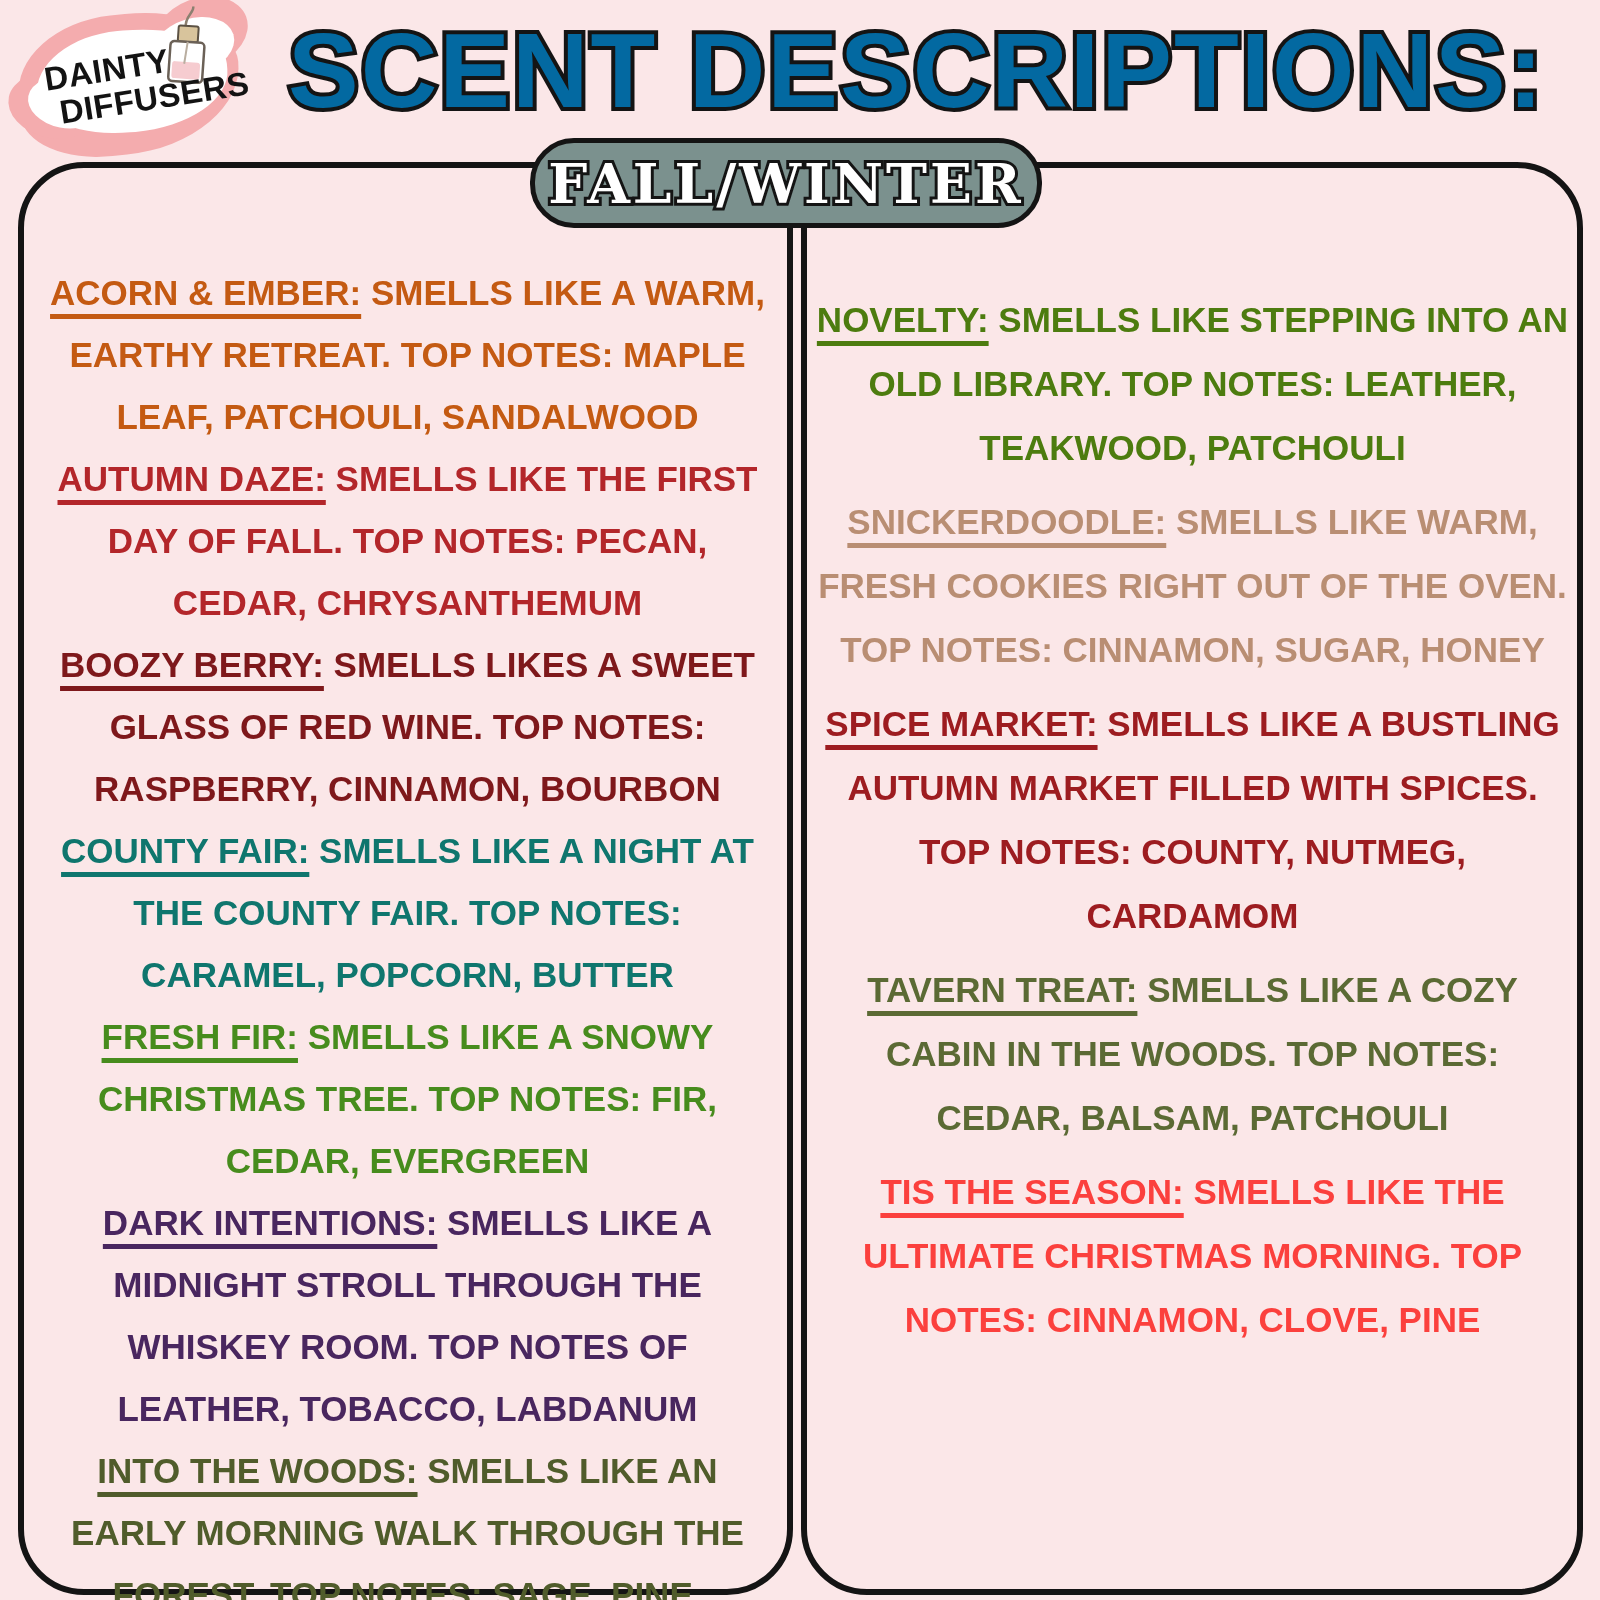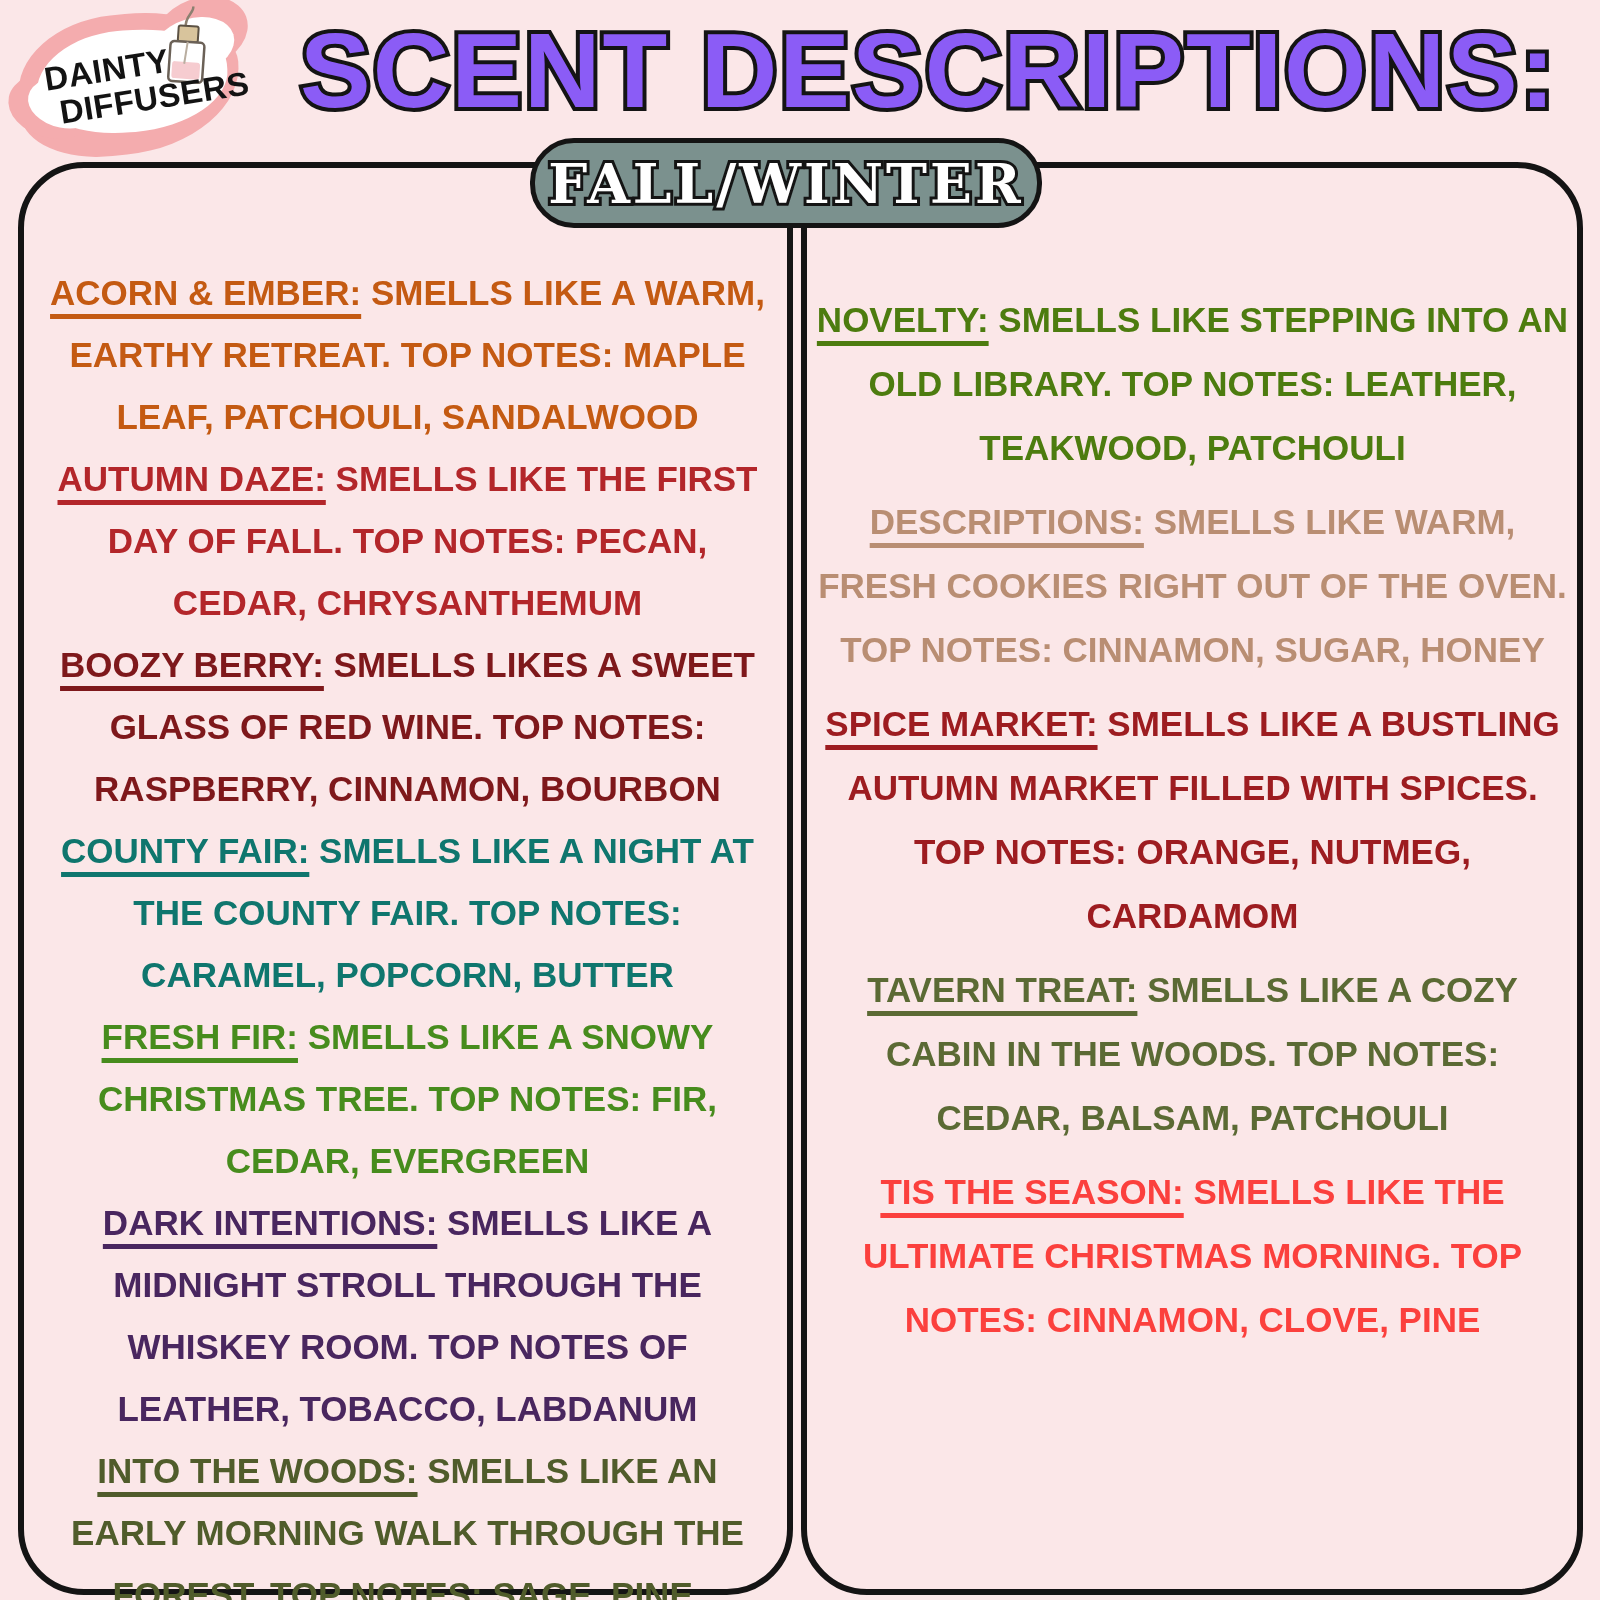--- a/index.html
+++ b/index.html
@@ -6,24 +6,24 @@
   .poster{
     position:relative;
     width:1600px;height:1600px;
     background:#fbe7e8;
     overflow:hidden;
     font-family:"Liberation Sans",sans-serif;
   }
 
   
   .page-title{
-    position:absolute;left:300px;top:10px;width:1230px;
+    position:absolute;left:288px;top:10px;width:1230px;
     font-family:"Liberation Sans",sans-serif;
     font-weight:900;font-size:106px;letter-spacing:2px;
-    color:#8b5cf6;
+    color:#0369a1;
     -webkit-text-stroke:8px #141414;
     paint-order:stroke fill;
     text-align:center;white-space:nowrap;
   }
 
   
   .logo{position:absolute;left:10px;top:0px;width:250px;height:180px;z-index:5;}
   .scribble{
     position:absolute;left:8px;top:14px;width:222px;height:140px;
     background:#f4acae;
@@ -150,26 +150,26 @@
       <span class="scent-desc">SMELLS LIKE AN EARLY MORNING WALK THROUGH THE FOREST. TOP NOTES: SAGE, PINE, THISTLE</span>
     </p>
   </div>
 
   <div class="scent-col col-right">
     <p style="color: #4d7c0f;">
       <span class="scent-name">NOVELTY:</span>
       <span class="scent-desc">SMELLS LIKE STEPPING INTO AN OLD LIBRARY. TOP NOTES: LEATHER, TEAKWOOD, PATCHOULI</span>
     </p>
     <p style="color: rgb(185, 142, 115);">
-      <span class="scent-name">DESCRIPTIONS:</span>
+      <span class="scent-name">SNICKERDOODLE:</span>
       <span class="scent-desc">SMELLS LIKE WARM, FRESH COOKIES RIGHT OUT OF THE OVEN. TOP NOTES: CINNAMON, SUGAR, HONEY</span>
     </p>
     <p style="color: rgb(157, 28, 32);">
       <span class="scent-name">SPICE MARKET:</span>
-      <span class="scent-desc">SMELLS LIKE A BUSTLING AUTUMN MARKET FILLED WITH SPICES. TOP NOTES: ORANGE, NUTMEG, CARDAMOM</span>
+      <span class="scent-desc">SMELLS LIKE A BUSTLING AUTUMN MARKET FILLED WITH SPICES. TOP NOTES: COUNTY, NUTMEG, CARDAMOM</span>
     </p>
     <p style="color: rgb(91, 106, 52);">
       <span class="scent-name">TAVERN TREAT:</span>
       <span class="scent-desc">SMELLS LIKE A COZY CABIN IN THE WOODS. TOP NOTES: CEDAR, BALSAM, PATCHOULI</span>
     </p>
     <p style="color: rgb(251, 64, 61);">
       <span class="scent-name">TIS THE SEASON:</span>
       <span class="scent-desc">SMELLS LIKE THE ULTIMATE CHRISTMAS MORNING. TOP NOTES: CINNAMON, CLOVE, PINE</span>
     </p>
   </div>

